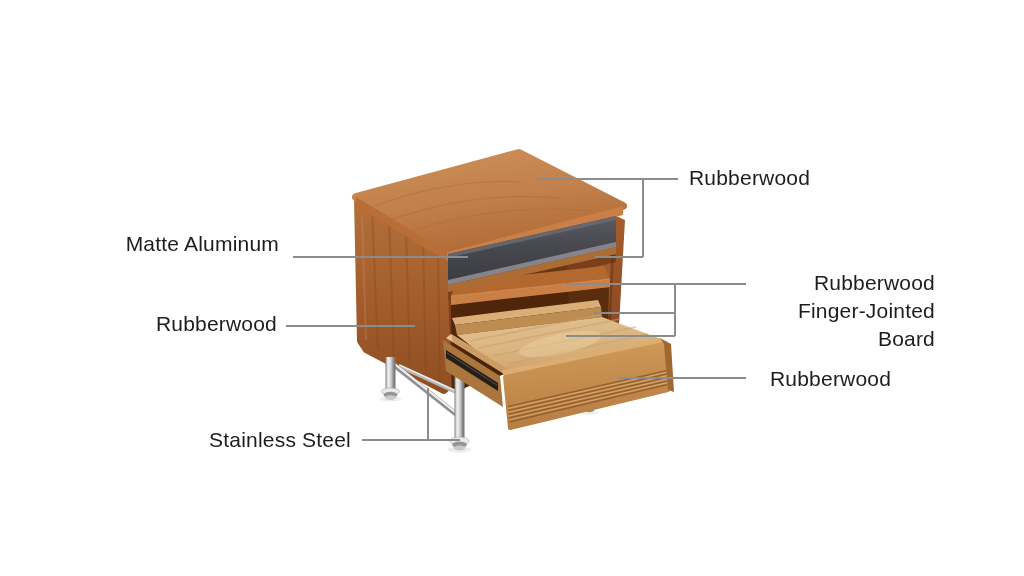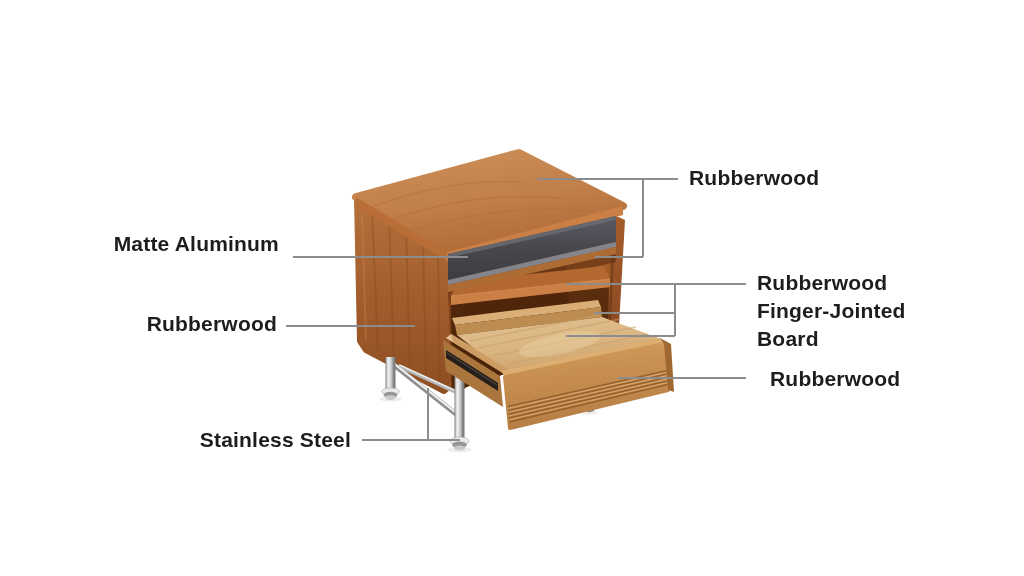--- a/index.html
+++ b/index.html
@@ -5,24 +5,24 @@
   html,body{margin:0;padding:0;background:#fff;}
   .stage{
     position:relative;width:1024px;height:576px;overflow:hidden;
     background:var(--background-color,#ffffff);
     font-family:"Liberation Sans","DejaVu Sans",sans-serif;
   }
   .stage svg{position:absolute;left:0;top:0;}
   .callout-label{
     position:absolute;
     color:var(--label-text-color,#1d1d1f);
-    font-size:21px;font-weight:bold;letter-spacing:.2px;
+    font-size:21px;font-weight:normal;letter-spacing:.2px;
     line-height:24px;white-space:nowrap;
   }
-  .callout-label.two-line{white-space:normal;text-align:left;}
+  .callout-label.two-line{white-space:normal;text-align:right;}
   .lbl-top{left:689px;top:166px;}
   .lbl-handle{right:745px;top:231px;line-height:26px;}
   .lbl-side{right:747px;top:312px;}
   .lbl-board{left:846px;top:269px;transform:translateX(-50%);line-height:28px;}
   .lbl-front{left:770px;top:367px;}
   .lbl-legs{right:673px;top:428px;margin-left:8px;}
   .leader{stroke:var(--leader-line-color,#8c8c8c);stroke-width:2;fill:none;}
 </style>
 </head>
 <body>

